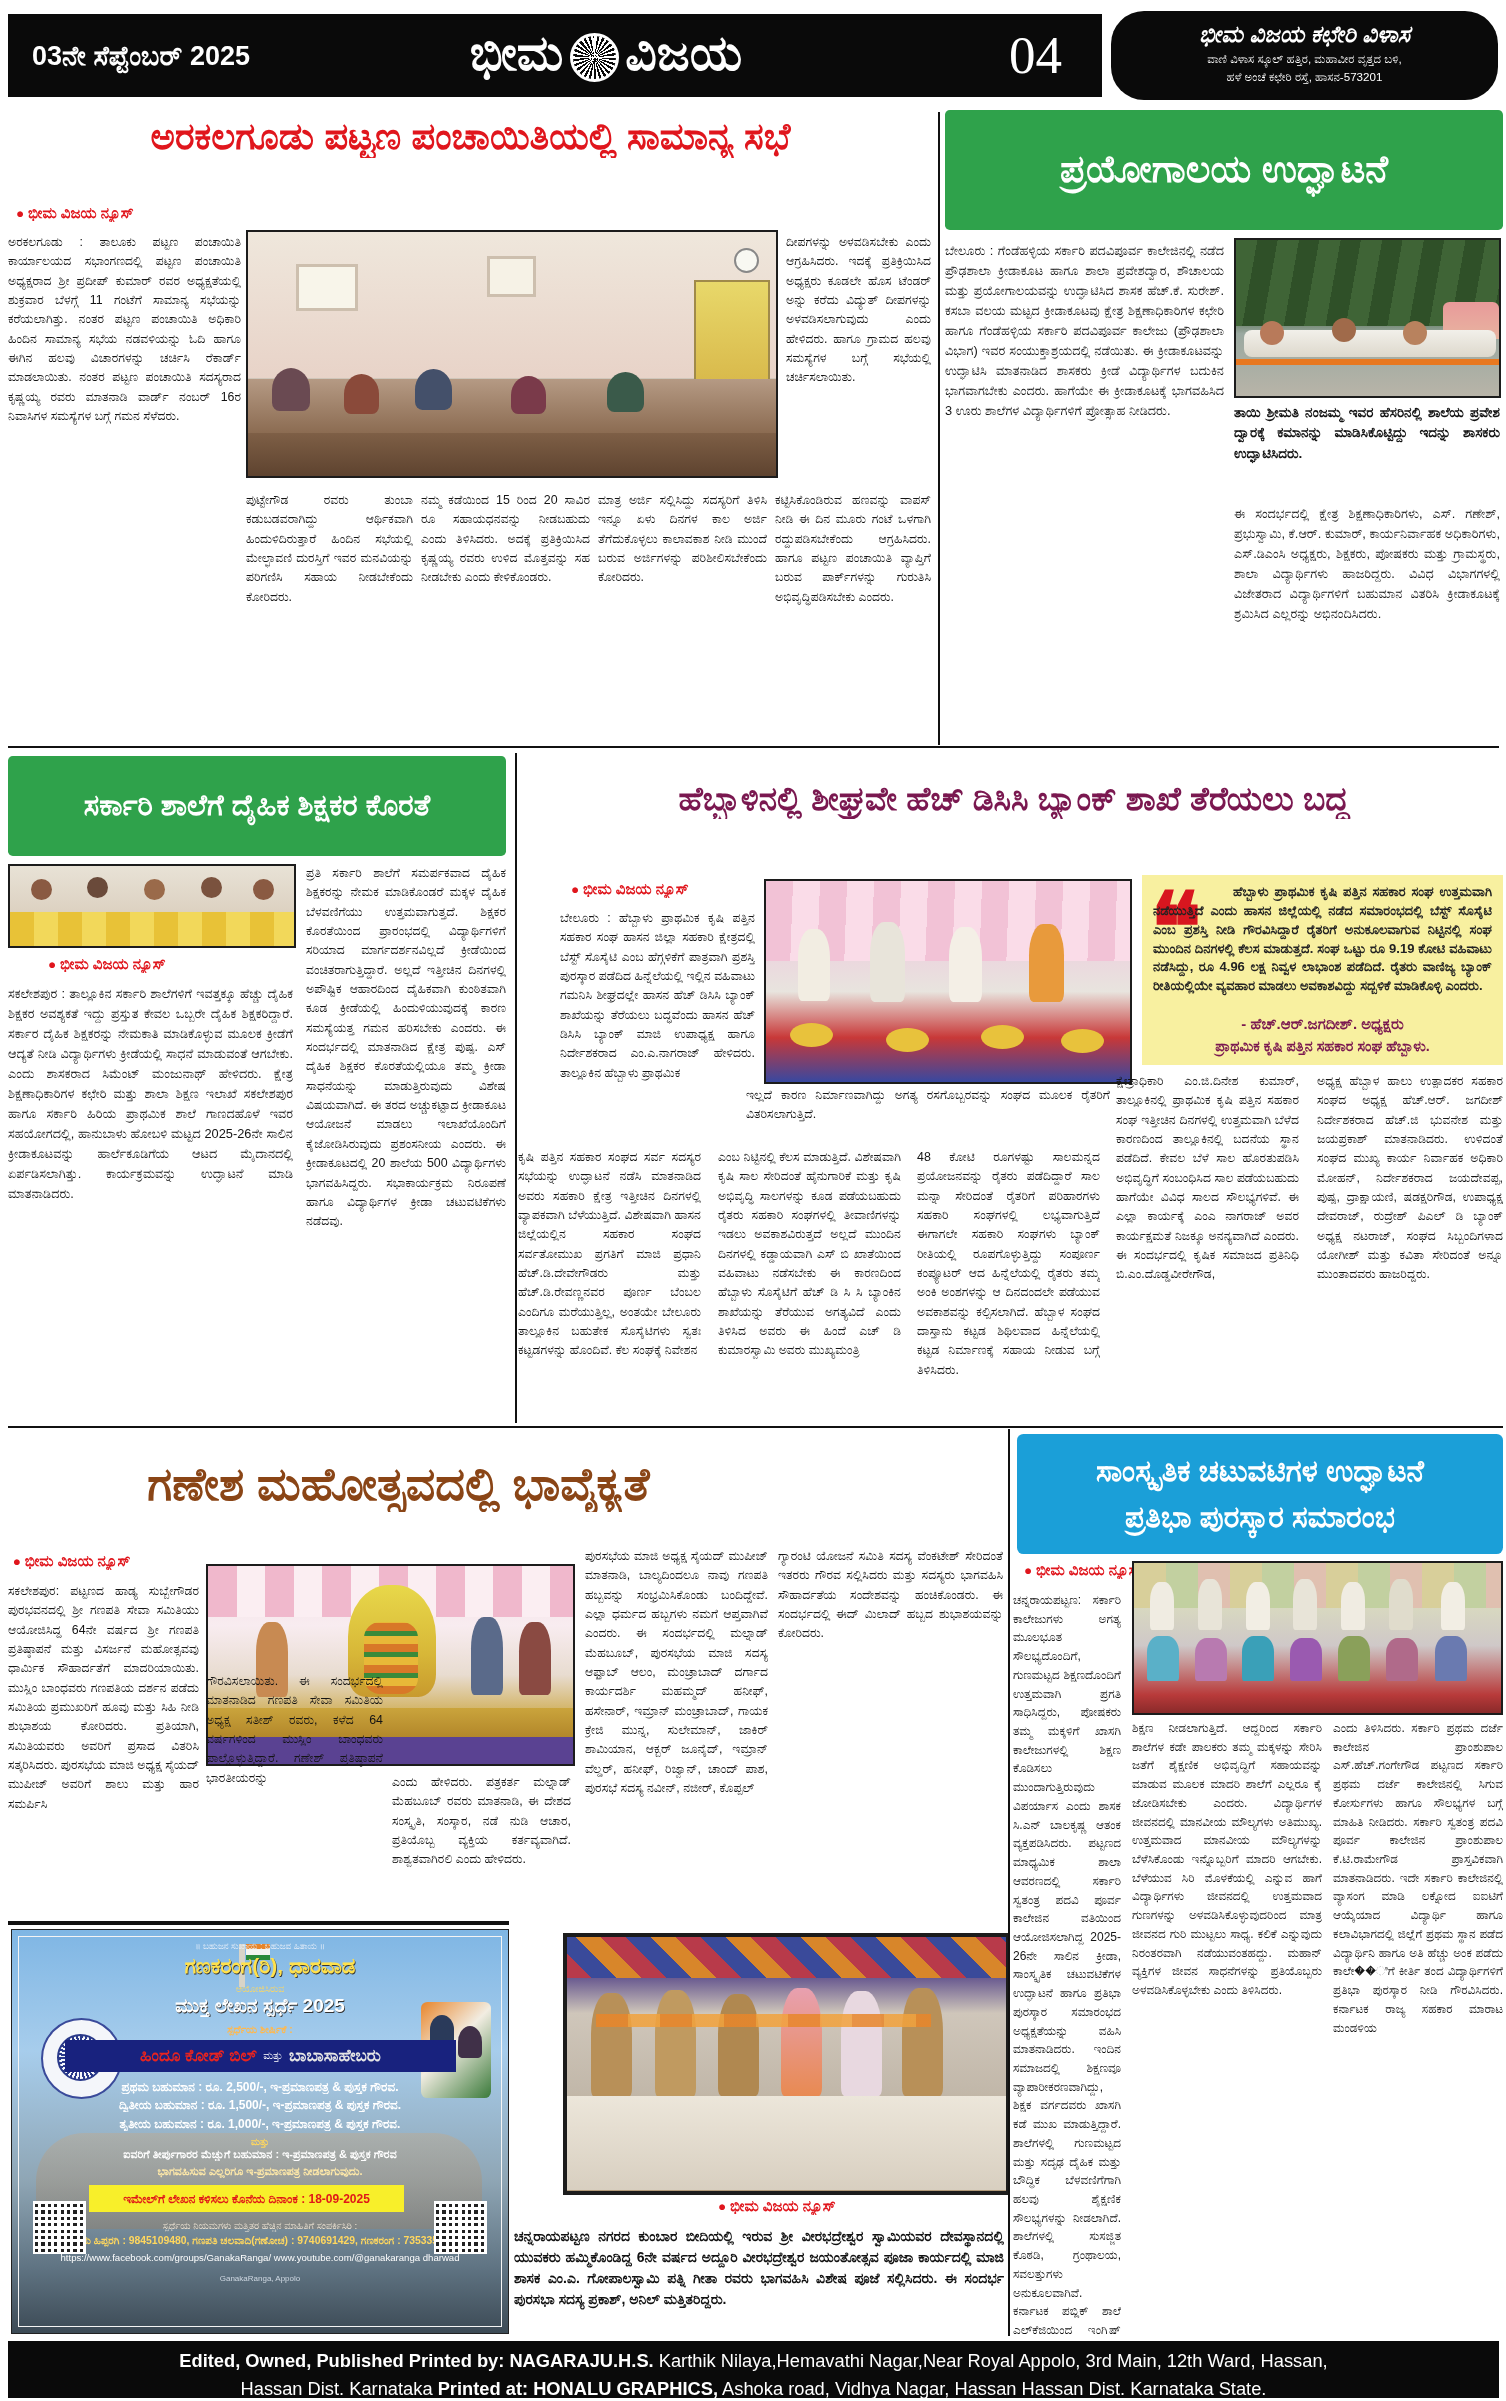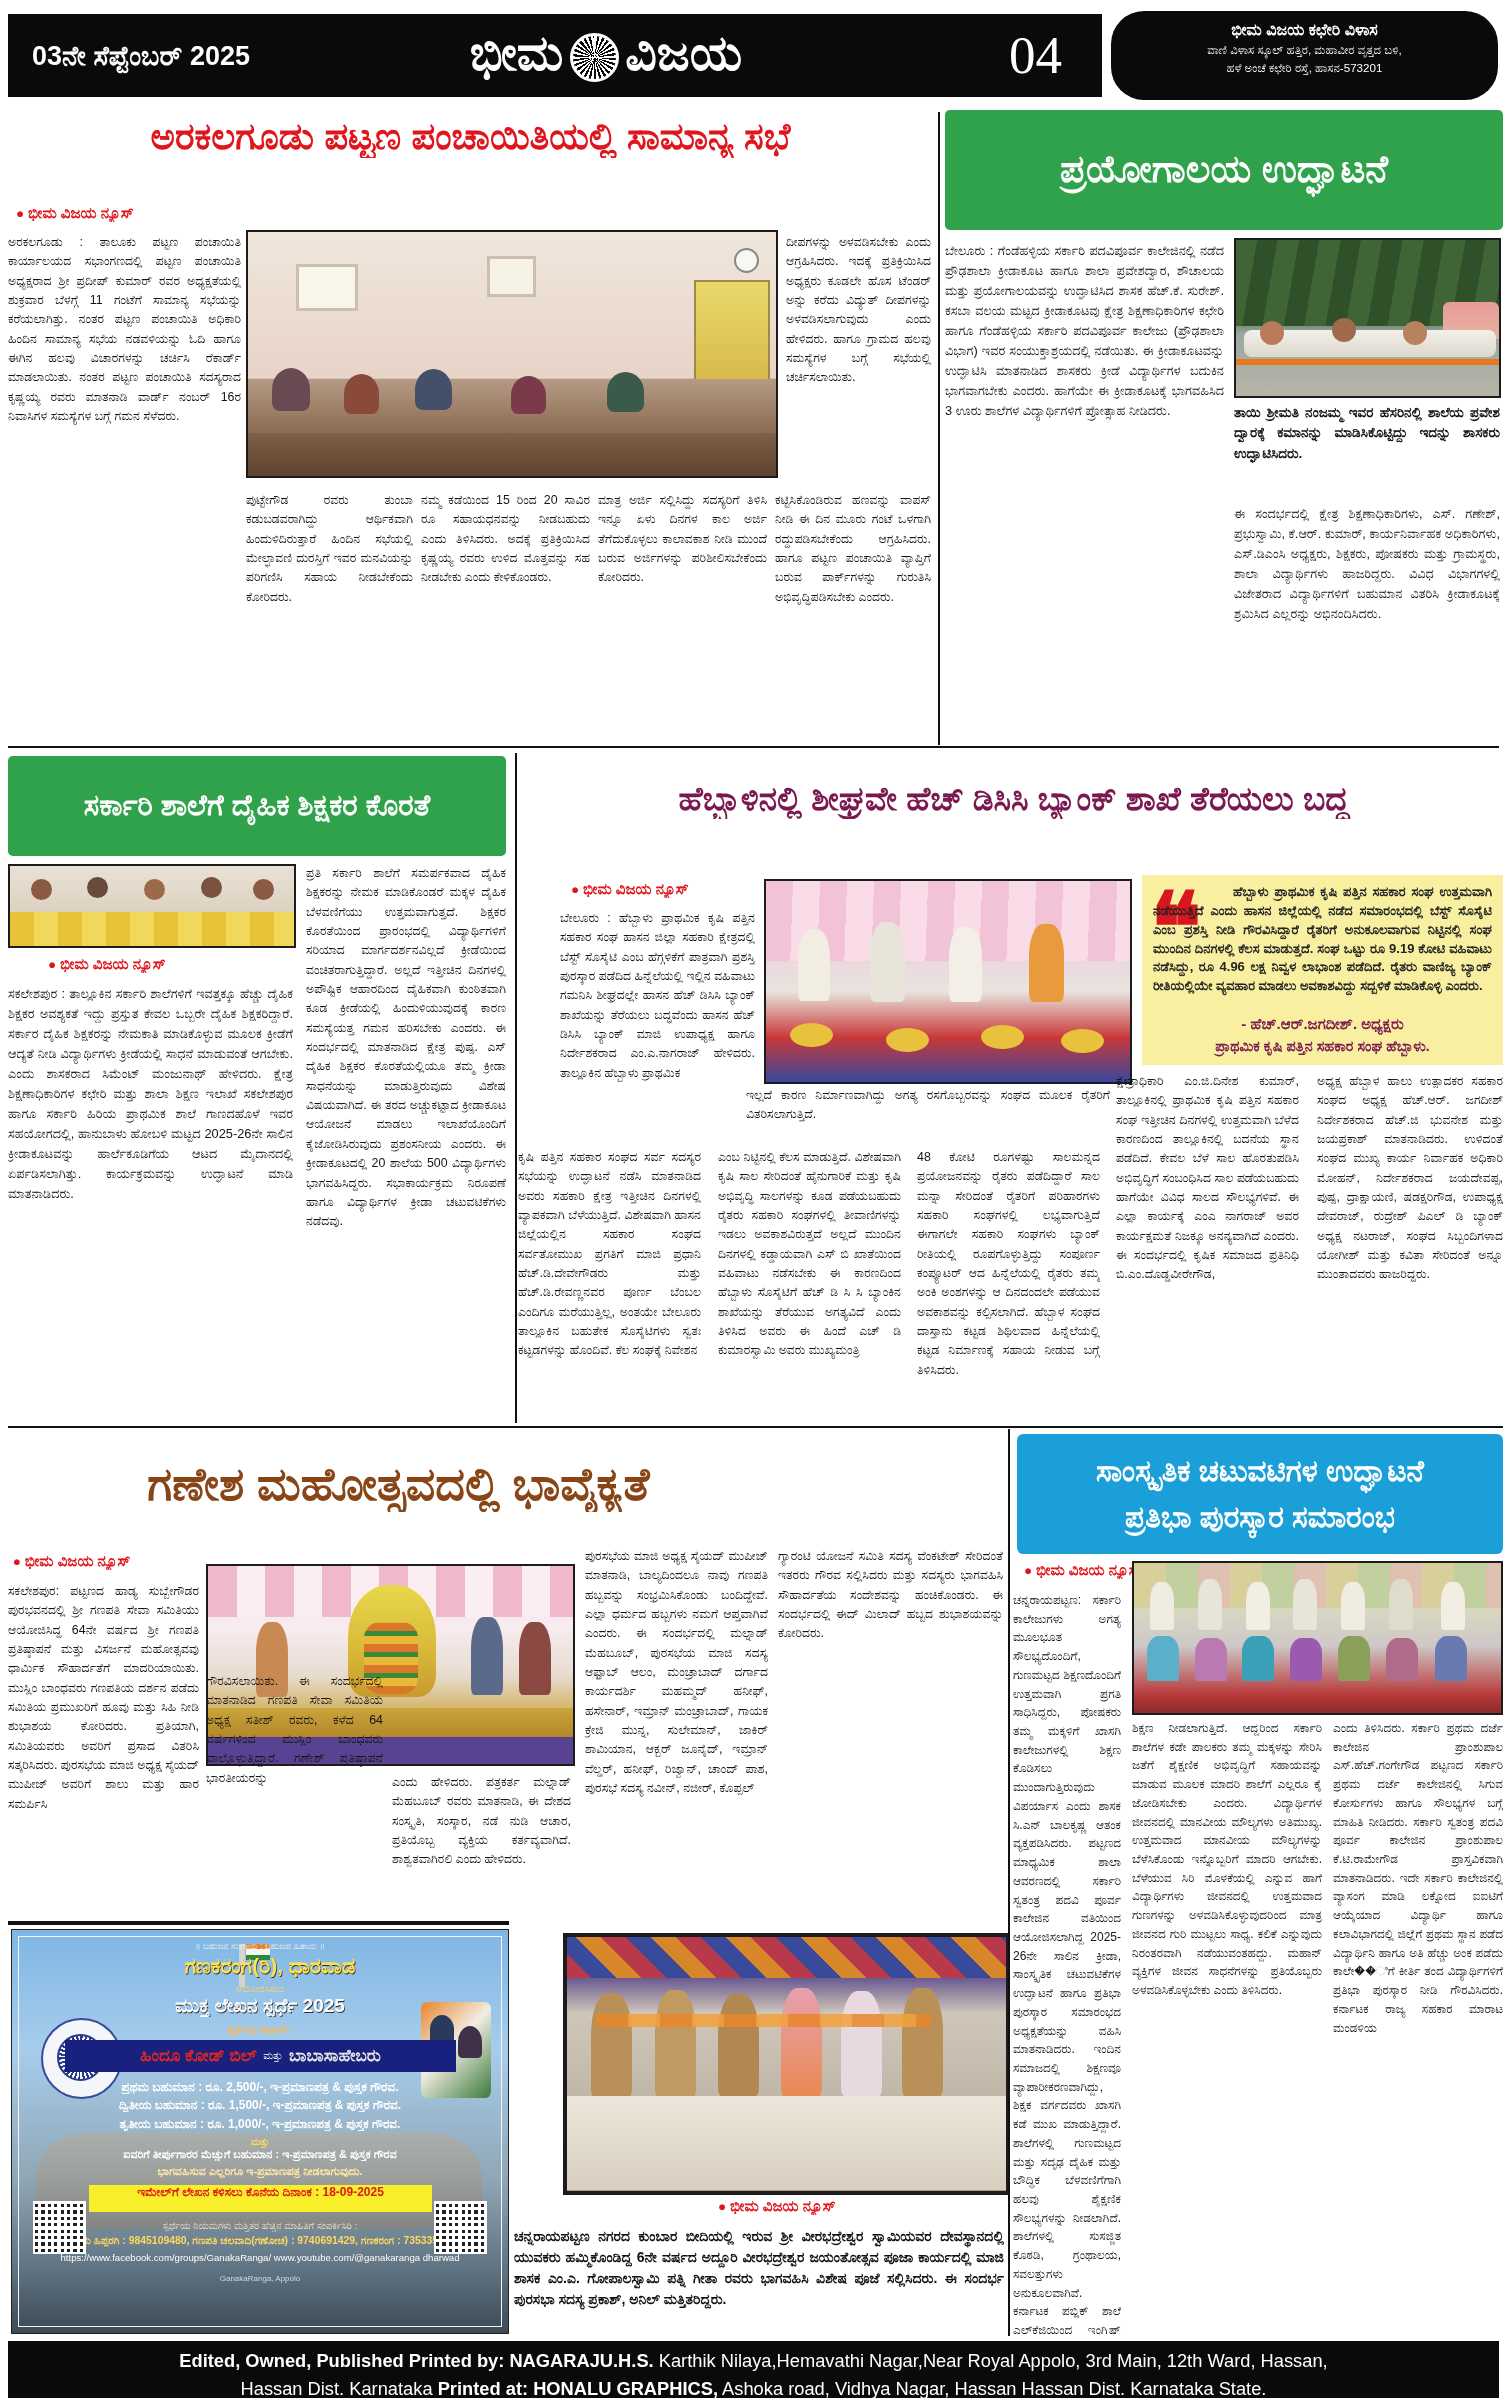--- a/index.html
+++ b/index.html
@@ -40,21 +40,21 @@
 <div class="page">
 
   <div class="masthead-bar">
     <div class="abs" style="left:24px;top:27px;font-size:27px;font-weight:bold;">03ನೇ ಸೆಪ್ಟೆಂಬರ್ 2025</div>
     <div class="abs" style="left:375px;top:11px;width:446px;text-align:center;font-size:49px;font-weight:bold;white-space:nowrap;">
       <span>ಭೀಮ</span><span class="emblem"></span><span>ವಿಜಯ</span>
     </div>
     <div class="abs" style="left:1001px;top:11px;font-size:53px;font-family:'Liberation Serif',serif;">04</div>
   </div>
   <div class="office-box">
-    <div style="margin-top:9.6px;font-size:16px;font-weight:bold;">ಭೀಮ ವಿಜಯ ಕಛೇರಿ ವಿಳಾಸ</div>
+    <div style="margin-top:9.6px;font-size:23px;font-weight:bold;font-style:italic;">ಭೀಮ ವಿಜಯ ಕಛೇರಿ ವಿಳಾಸ</div>
     <div style="margin-top:4.8px;font-size:11.6px;">ವಾಣಿ ವಿಳಾಸ ಸ್ಕೂಲ್ ಹತ್ತಿರ, ಮಹಾವೀರ ವೃತ್ತದ ಬಳಿ,</div>
     <div style="margin-top:3.2px;font-size:11.6px;">ಹಳೆ ಅಂಚೆ ಕಛೇರಿ ರಸ್ತೆ, ಹಾಸನ-573201</div>
   </div>
 
   <div class="headline" style="left:8px;top:116px;width:925px;font-size:37px;color:#e0161d;">ಅರಕಲಗೂಡು ಪಟ್ಟಣ ಪಂಚಾಯಿತಿಯಲ್ಲಿ ಸಾಮಾನ್ಯ ಸಭೆ</div>
   <div class="byline" style="left:16px;top:204px;">ಭೀಮ ವಿಜಯ ನ್ಯೂಸ್</div>
   <div class="col" style="left:8px;top:233px;width:233px;height:510px;">ಅರಕಲಗೂಡು : ತಾಲೂಕು ಪಟ್ಟಣ ಪಂಚಾಯಿತಿ ಕಾರ್ಯಾಲಯದ ಸಭಾಂಗಣದಲ್ಲಿ ಪಟ್ಟಣ ಪಂಚಾಯಿತಿ ಅಧ್ಯಕ್ಷರಾದ ಶ್ರೀ ಪ್ರದೀಪ್ ಕುಮಾರ್ ರವರ ಅಧ್ಯಕ್ಷತೆಯಲ್ಲಿ ಶುಕ್ರವಾರ ಬೆಳಗ್ಗೆ 11 ಗಂಟೆಗೆ ಸಾಮಾನ್ಯ ಸಭೆಯನ್ನು ಕರೆಯಲಾಗಿತ್ತು. ನಂತರ ಪಟ್ಟಣ ಪಂಚಾಯಿತಿ ಅಧಿಕಾರಿ ಹಿಂದಿನ ಸಾಮಾನ್ಯ ಸಭೆಯ ನಡವಳಿಯನ್ನು ಓದಿ ಹಾಗೂ ಈಗಿನ ಹಲವು ವಿಚಾರಗಳನ್ನು ಚರ್ಚಿಸಿ ರೆಕಾರ್ಡ್ ಮಾಡಲಾಯಿತು. ನಂತರ ಪಟ್ಟಣ ಪಂಚಾಯಿತಿ ಸದಸ್ಯರಾದ ಕೃಷ್ಣಯ್ಯ ರವರು ಮಾತನಾಡಿ ವಾರ್ಡ್ ನಂಬರ್ 16ರ ನಿವಾಸಿಗಳ ಸಮಸ್ಯೆಗಳ ಬಗ್ಗೆ ಗಮನ ಸೆಳೆದರು.</div>
 
   <div class="photo" style="left:246px;top:230px;width:528px;height:244px;background:linear-gradient(180deg,#ece4d8 0%,#e4d2c6 40%,#c3a globale 0%,#bfa28c 70%,#7e6048 100%);">
     <div class="ph" style="left:0;top:0;width:100%;height:60%;background:linear-gradient(180deg,#efe7dc,#e8d3c8);"></div>
@@ -190,21 +190,21 @@
       <span style="color:#e82420;font-weight:bold;font-size:16.7px;">ಹಿಂದೂ ಕೋಡ್ ಬಿಲ್</span>
       <span style="color:#fff;font-size:10.4px;">ಮತ್ತು</span>
       <span style="color:#e5e5e5;font-weight:bold;font-size:16.7px;">ಬಾಬಾಸಾಹೇಬರು</span>
     </div>
     <div class="ad-line" style="top:150px;font-size:12px;font-weight:bold;">ಪ್ರಥಮ ಬಹುಮಾನ : ರೂ. 2,500/-, ಇ-ಪ್ರಮಾಣಪತ್ರ &amp; ಪುಸ್ತಕ ಗೌರವ.</div>
     <div class="ad-line" style="top:168px;font-size:12px;font-weight:bold;">ದ್ವಿತೀಯ ಬಹುಮಾನ : ರೂ. 1,500/-, ಇ-ಪ್ರಮಾಣಪತ್ರ &amp; ಪುಸ್ತಕ ಗೌರವ.</div>
     <div class="ad-line" style="top:187px;font-size:12px;font-weight:bold;">ತೃತೀಯ ಬಹುಮಾನ : ರೂ. 1,000/-, ಇ-ಪ್ರಮಾಣಪತ್ರ &amp; ಪುಸ್ತಕ ಗೌರವ.</div>
     <div class="ad-line" style="top:206px;font-size:9.6px;color:#ffd75e;font-weight:bold;">ಮತ್ತು</div>
     <div class="ad-line" style="top:218px;font-size:11px;font-weight:bold;">ಐವರಿಗೆ ತೀರ್ಪುಗಾರರ ಮೆಚ್ಚುಗೆ ಬಹುಮಾನ : ಇ-ಪ್ರಮಾಣಪತ್ರ &amp; ಪುಸ್ತಕ ಗೌರವ</div>
     <div class="ad-line" style="top:235px;font-size:11px;color:#ffe9a8;font-weight:bold;">ಭಾಗವಹಿಸುವ ಎಲ್ಲರಿಗೂ ಇ-ಪ್ರಮಾಣಪತ್ರ ನೀಡಲಾಗುವುದು.</div>
-    <div class="ph" style="left:77px;top:255px;width:343px;height:27px;background:#f8ef2a;display:flex;align-items:flex-start;justify-content:center;">
+    <div class="ph" style="left:77px;top:255px;width:315px;height:27px;background:#f8ef2a;display:flex;align-items:center;justify-content:center;">
       <span style="color:#e01818;font-weight:bold;font-size:12px;white-space:nowrap;">ಇಮೇಲ್‌ಗೆ ಲೇಖನ ಕಳಿಸಲು ಕೊನೆಯ ದಿನಾಂಕ : 18-09-2025</span>
     </div>
     <div class="ad-line" style="top:290px;font-size:9.6px;color:#f2e8d8;">ಸ್ಪರ್ಧೆಯ ನಿಯಮಗಳು ಮತ್ತಿತರ ಹೆಚ್ಚಿನ ಮಾಹಿತಿಗೆ ಸಂಪರ್ಕಿಸಿರಿ :</div>
     <div class="ad-line" style="top:305px;font-size:10.4px;color:#ffd75e;font-weight:bold;">ಸಿದ್ಧರಾಮ ಹಿಪ್ಪರಗಿ : 9845109480, ಗಣಪತಿ ಚಲವಾದಿ(ಗಣೋಚ) : 9740691429, ಗಣಕರಂಗ : 7353359969</div>
     <div class="ad-line" style="top:322px;font-size:9.6px;color:#ffffff;">https://www.facebook.com/groups/GanakaRanga/   www.youtube.com/@ganakaranga dharwad</div>
     <div class="qr" style="left:21px;top:271px;width:49px;height:49px;"></div>
     <div class="qr" style="right:21px;top:271px;width:49px;height:49px;"></div>
     <div class="ad-line" style="top:344px;font-size:8px;color:#cfd8e2;">GanakaRanga, Appolo</div>
   </div>
 

